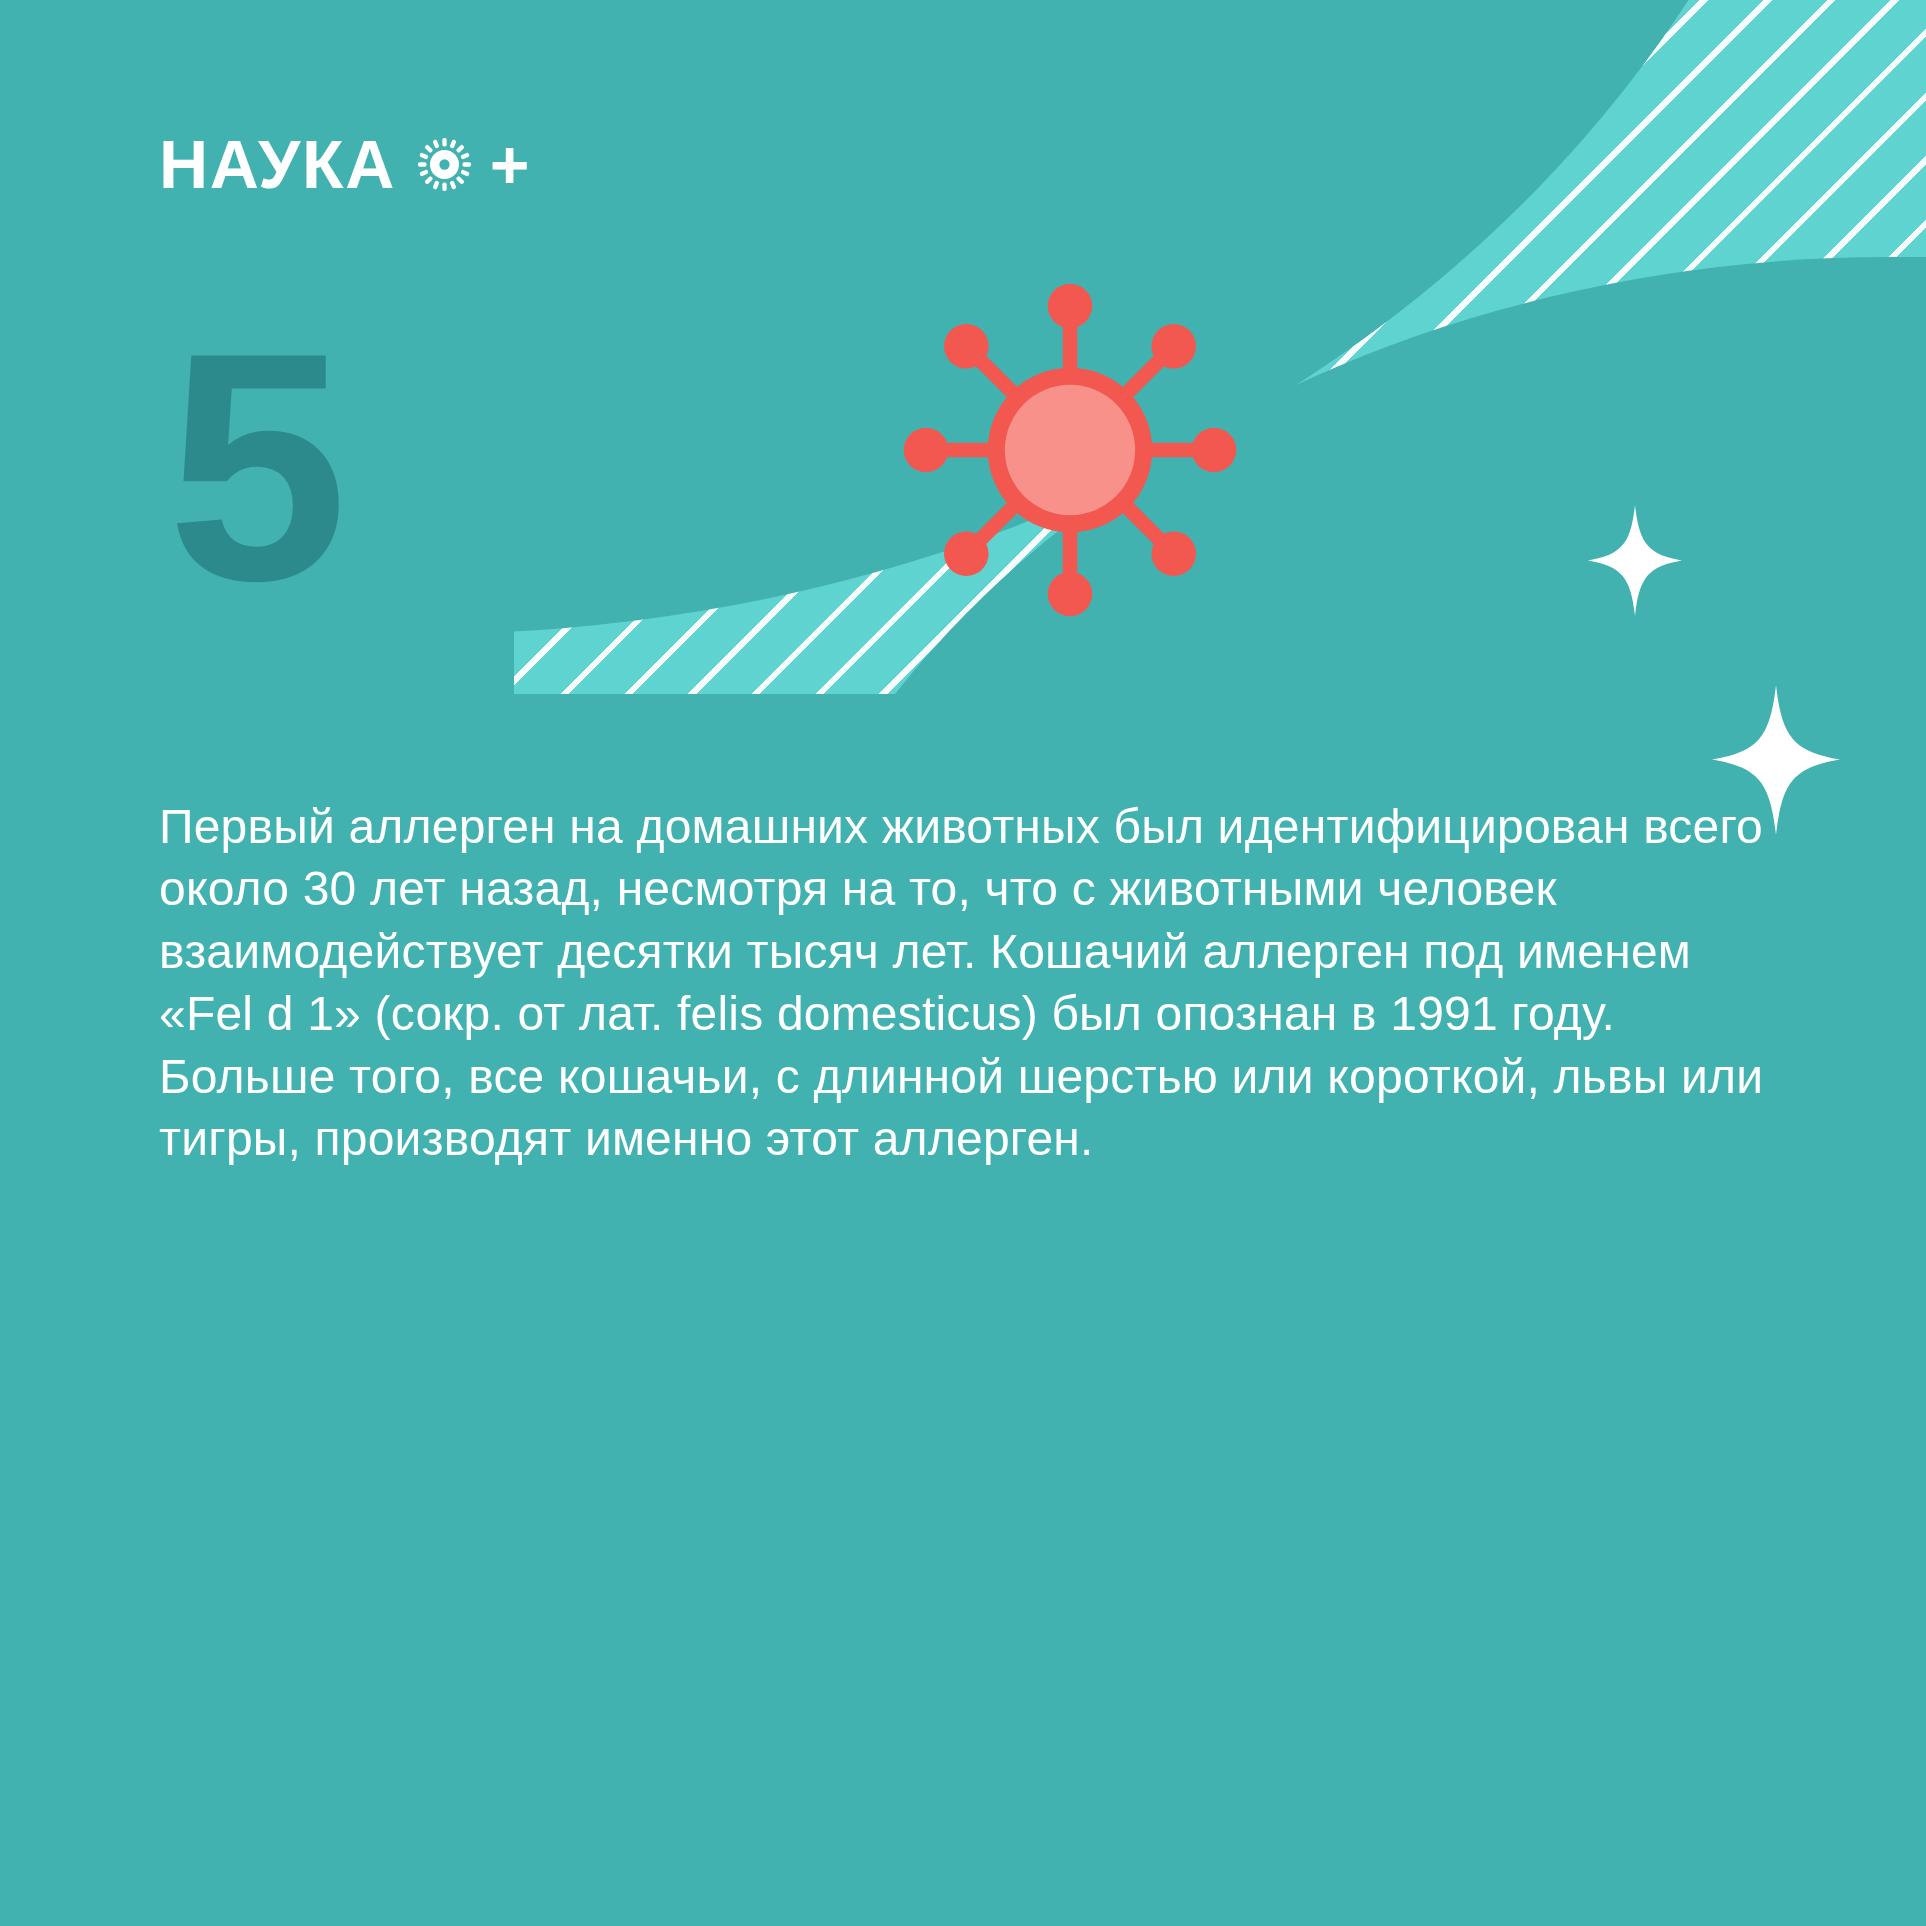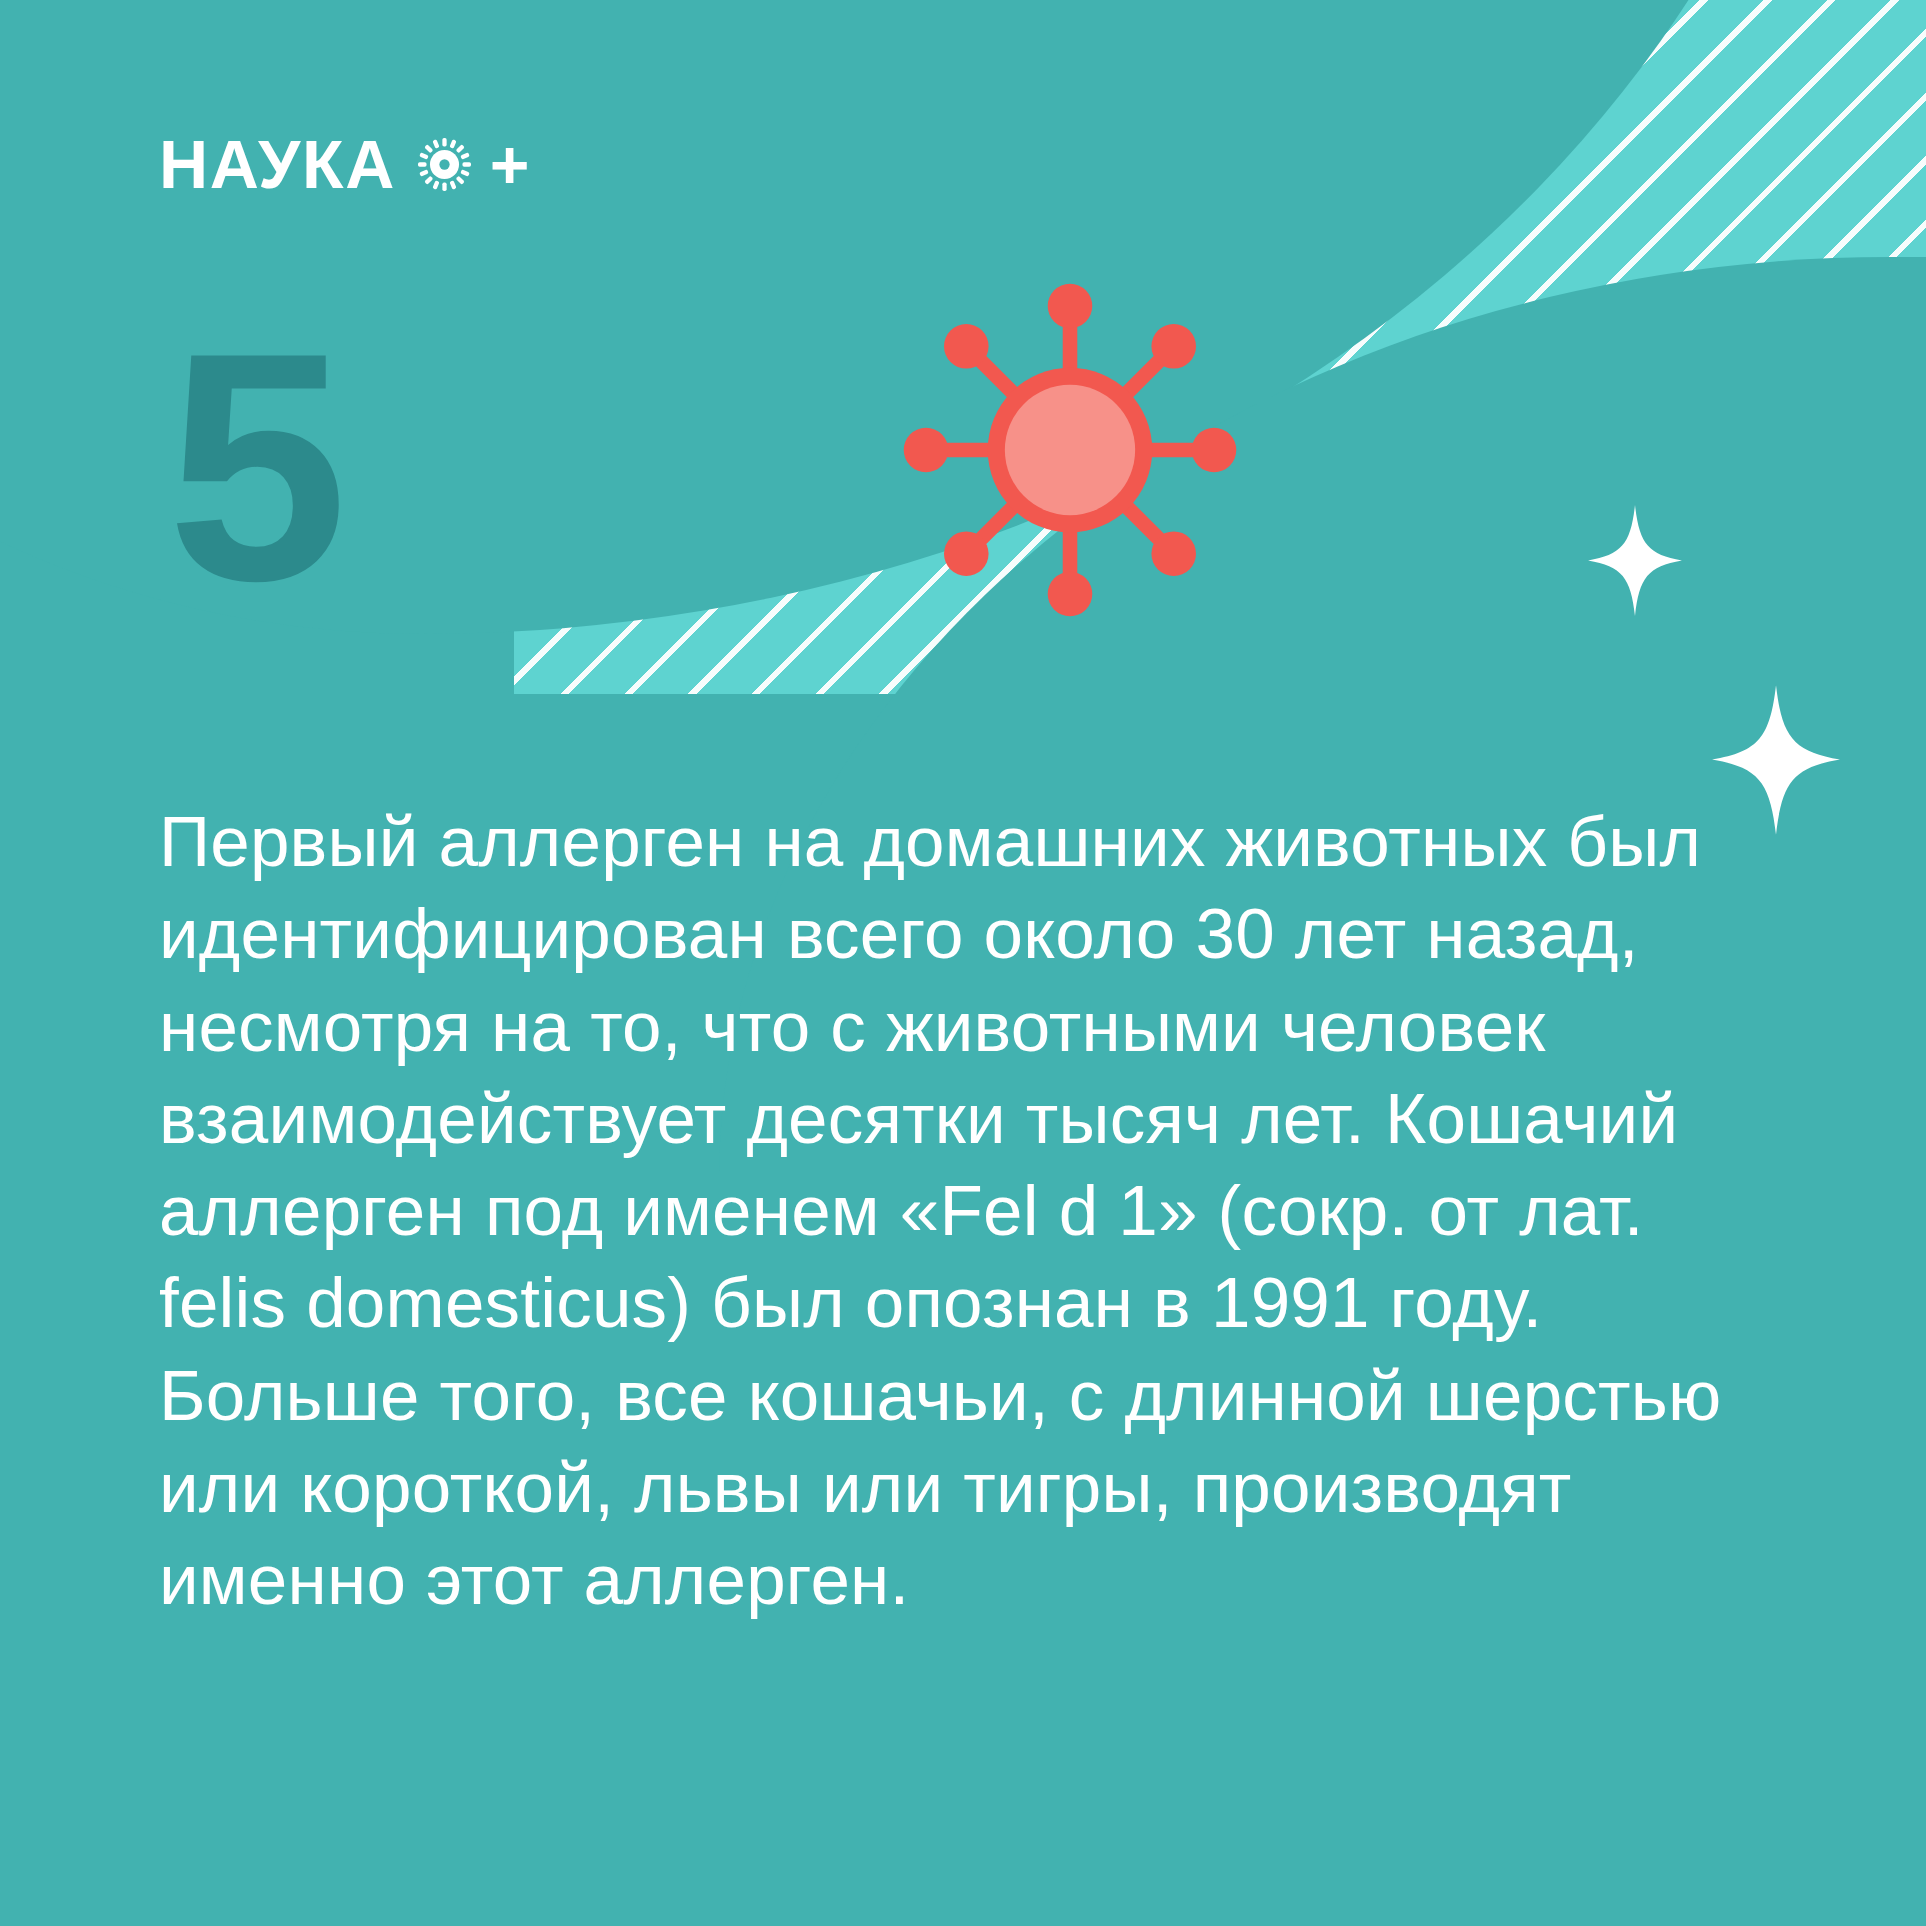--- a/index.html
+++ b/index.html
@@ -113,21 +113,21 @@
     position: absolute;
   }
 
   
   .body-text {
     position: absolute;
     left: 159px;
     top: 796px;
     width: 1609px;
     color: #FFFFFF;
-    font-size: 71px;
+    font-size: 48px;
     line-height: 1.30;
     font-weight: normal;
     letter-spacing: 0.2px;
   }
 </style>
 </head>
 <body>
 
 <div class="card">
 

